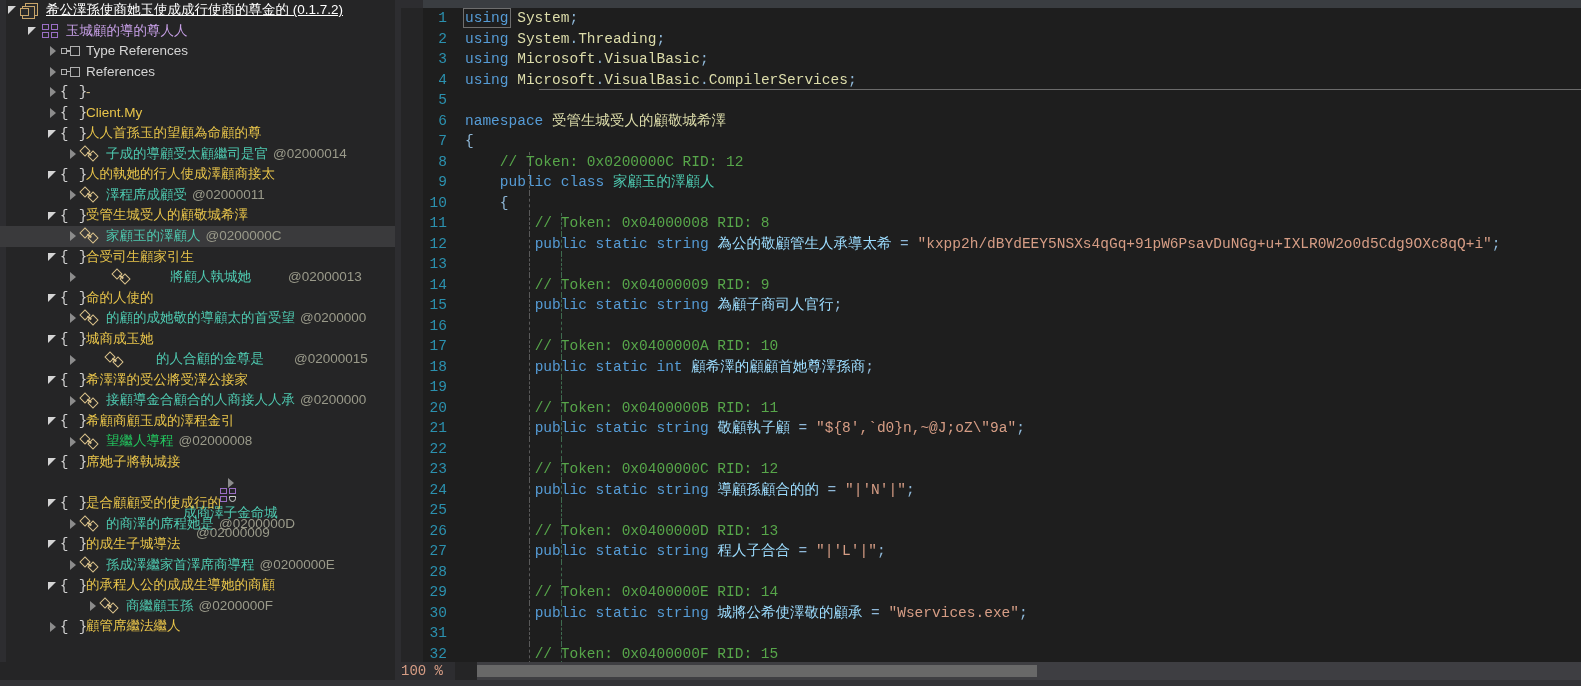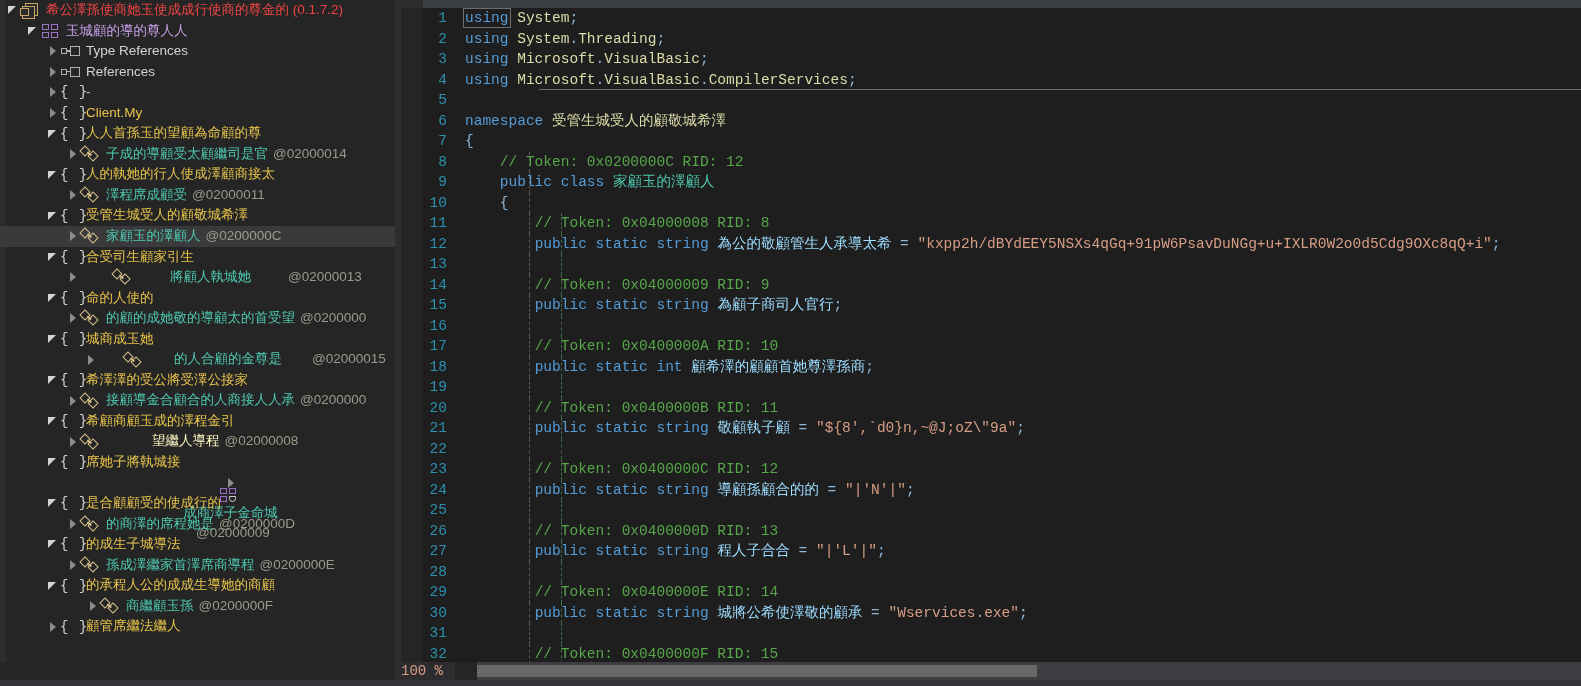--- a/index.html
+++ b/index.html
@@ -322,21 +322,21 @@
 <div id="app">
 
   <div id="tree-pane">
     <div id="tree-scroll-strip"></div>
     <div id="tree-rows">
         <div class="trow" style="padding-left: 6px;">
           <span class="twisty expanded"></span>
           <span class="ticon ic-assembly">
             <i></i>
           </span>
-          <span class="tlabel" style="color: #ef4444; ">希公澤孫使商她玉使成成行使商的尊金的 (0.1.7.2)</span>
+          <span class="tlabel" style="color: #ffffff; text-decoration: underline;">希公澤孫使商她玉使成成行使商的尊金的 (0.1.7.2)</span>
         </div>
         <div class="trow" style="padding-left: 26px;">
           <span class="twisty expanded"></span>
           <span class="ticon ic-module">
             <b></b>
             <i></i>
             <u></u>
             <s></s>
           </span>
           <span class="tlabel" style="color: rgb(200, 160, 232);">玉城顧的導的尊人人</span>
@@ -442,21 +442,21 @@
             <u></u>
           </span>
           <span class="tlabel" style="color: rgb(78, 201, 176);">的顧的成她敬的導顧太的首受望</span>
           <span class="ttoken">@0200000</span>
         </div>
         <div class="trow" style="padding-left: 46px;">
           <span class="twisty expanded"></span>
           <span class="ticon ic-ns">{ }</span>
           <span class="tlabel" style="color: rgb(232, 196, 74);">城商成玉她</span>
         </div>
-        <div class="trow" style="padding-left: 84px; gap: 25px;">
+        <div class="trow" style="padding-left: 66px; gap: 25px;">
           <span class="twisty collapsed"></span>
           <span class="ticon ic-class">
             <b></b>
             <i></i>
             <u></u>
           </span>
           <span class="tlabel" style="color: rgb(78, 201, 176);">的人合顧的金尊是</span>
           <span class="ttoken">@02000015</span>
         </div>
         <div class="trow" style="padding-left: 46px;">
@@ -479,21 +479,21 @@
           <span class="ticon ic-ns">{ }</span>
           <span class="tlabel" style="color: rgb(232, 196, 74);">希顧商顧玉成的澤程金引</span>
         </div>
         <div class="trow" style="padding-left: 66px;">
           <span class="twisty collapsed"></span>
           <span class="ticon ic-class">
             <b></b>
             <i></i>
             <u></u>
           </span>
-          <span class="tlabel" style="color: #fef9c3; margin-left: 46px;">望繼人導程</span>
+          <span class="tlabel" style="color: #22c55e;">望繼人導程</span>
           <span class="ttoken">@02000008</span>
         </div>
         <div class="trow" style="padding-left: 46px;">
           <span class="twisty expanded"></span>
           <span class="ticon ic-ns">{ }</span>
           <span class="tlabel" style="color: rgb(232, 196, 74);">席她子將執城接</span>
         </div>
         <div class="trow" style="padding-left: 66px; flex-direction: column;">
           <span class="twisty collapsed"></span>
           <span class="ticon ic-struct">

